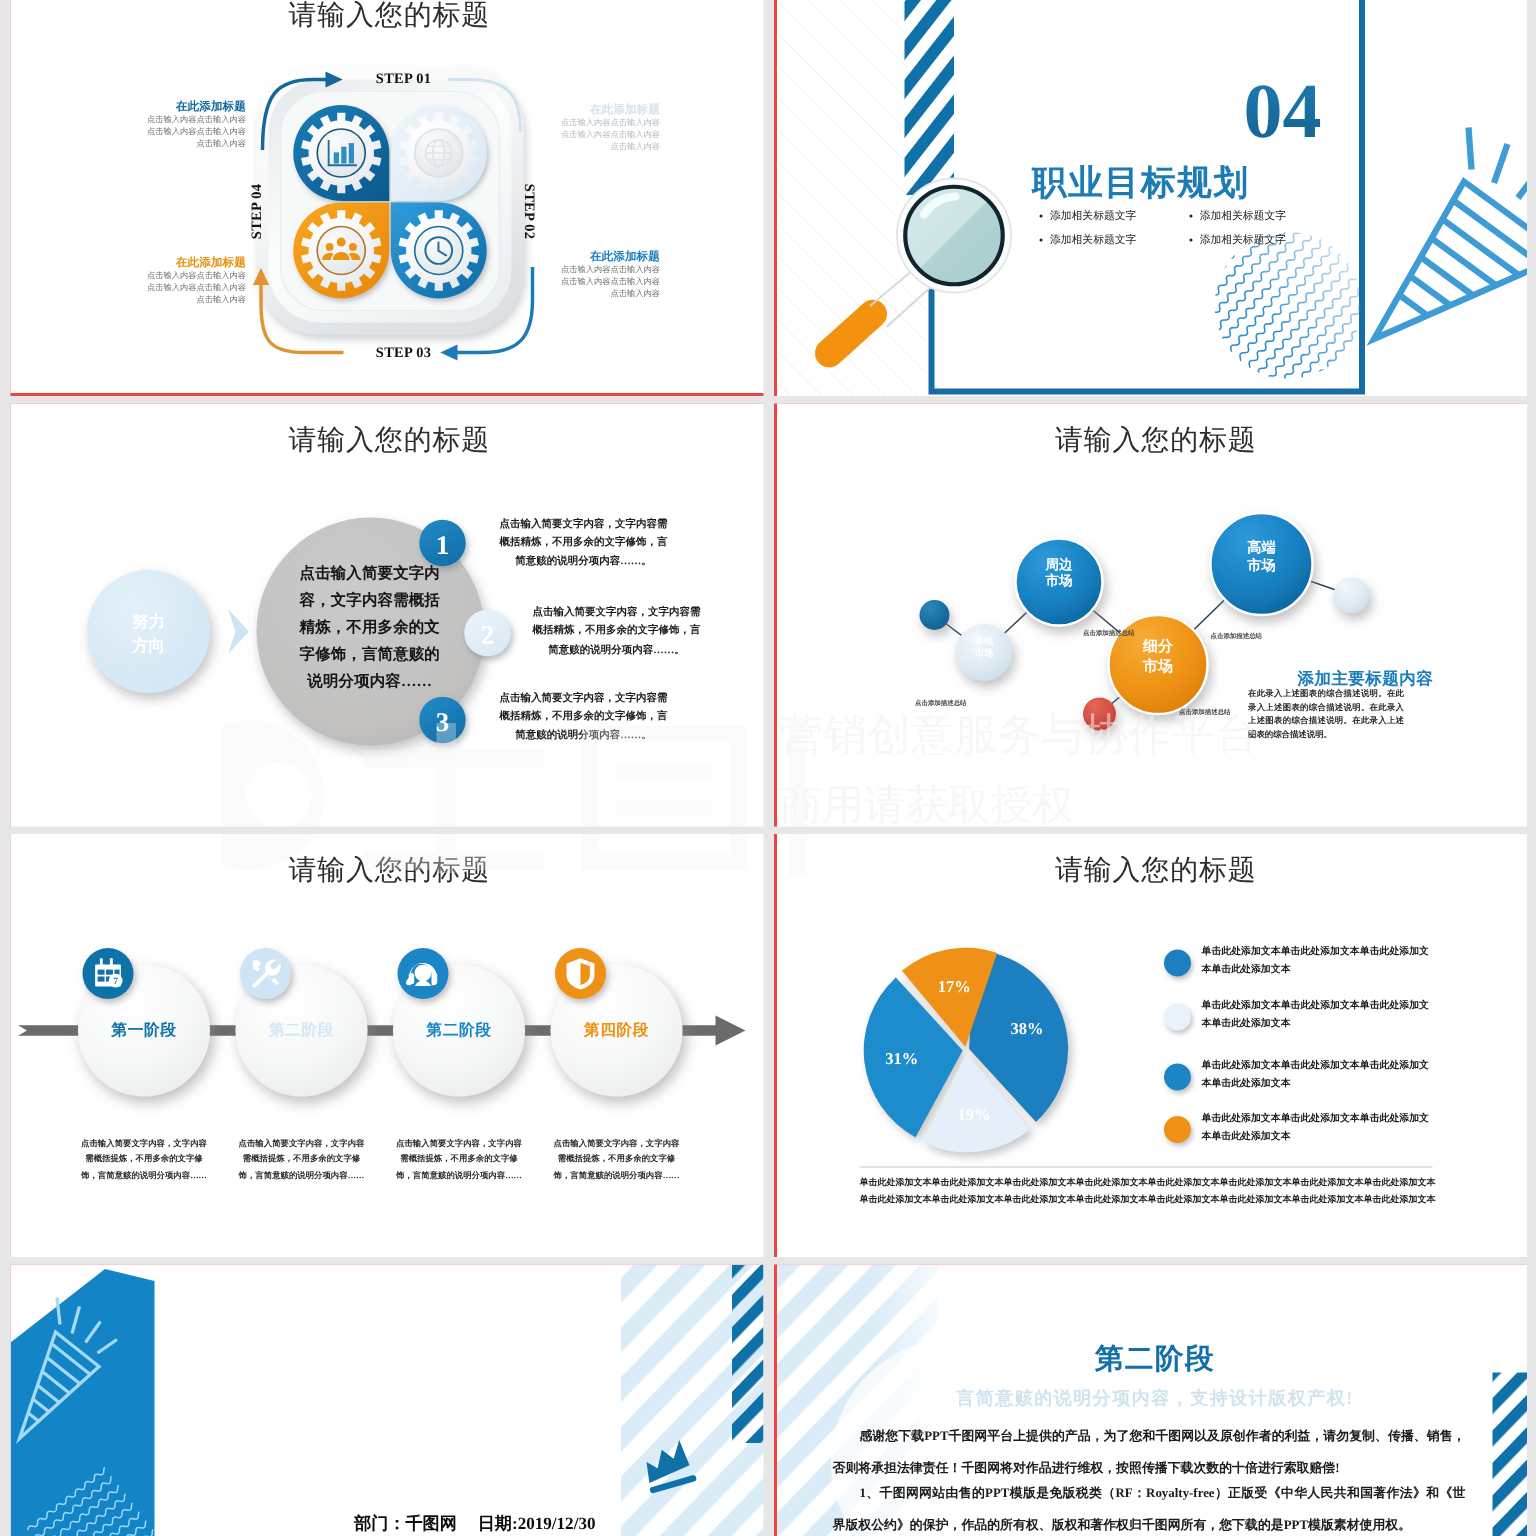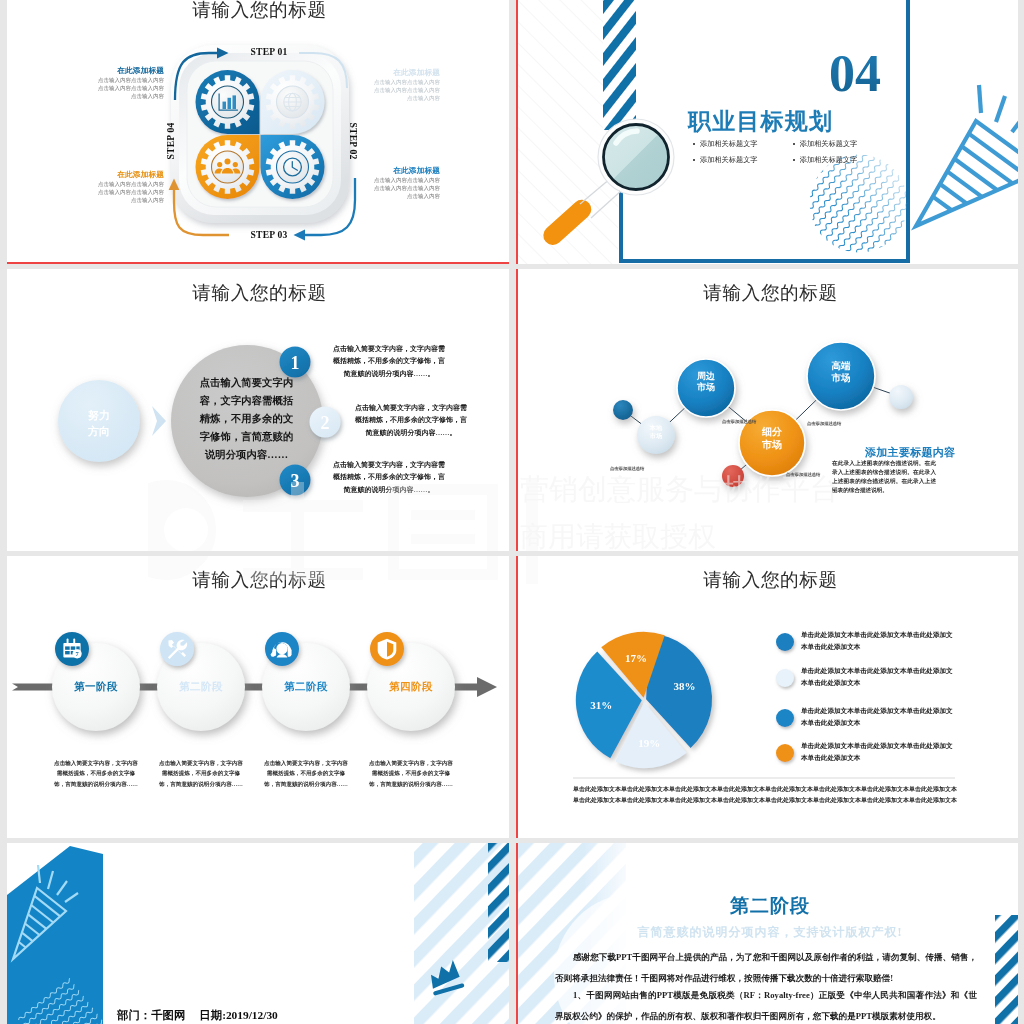--- a/index.html
+++ b/index.html
@@ -54,21 +54,21 @@
 
 #s6 .s6leg{position:absolute;left:283px;width:152px;font-family:"Liberation Serif",serif;font-weight:bold;
   font-size:6.6px;line-height:1.85;color:#1d1d1d;}
 #s6 .s6foot{position:absolute;left:55px;top:228px;width:382px;font-family:"Liberation Serif",serif;font-weight:bold;
   font-size:6.0px;line-height:1.78;color:#1d1d1d;text-align:center;white-space:nowrap;}
 
 #s7 .s7h{position:absolute;left:110px;top:82px;width:280px;text-align:center;
   font-family:"Liberation Serif",serif;font-weight:bold;font-size:32px;color:#1b7fc0;letter-spacing:1px;}
 #s7 .s7sub{position:absolute;left:110px;top:128px;width:280px;text-align:center;
   font-family:"Liberation Serif",serif;font-weight:bold;font-size:11.4px;line-height:1.35;color:#0d0d0d;}
-#s7 .s7foot{position:absolute;left:110px;top:165px;width:280px;text-align:left;
+#s7 .s7foot{position:absolute;left:110px;top:165px;width:280px;text-align:right;
   font-family:"Liberation Serif",serif;font-weight:bold;font-size:11.4px;color:#0d0d0d;}
 #s7 .gap{display:inline-block;width:14px;}
 
 #s8 .s8h{position:absolute;left:102px;top:50px;width:300px;text-align:center;
   font-family:"Liberation Serif",serif;font-weight:bold;font-size:19px;color:#1270a8;letter-spacing:1px;}
 #s8 .s8sub{position:absolute;left:82px;top:81px;width:340px;text-align:center;
   font-family:"Liberation Serif",serif;font-weight:bold;font-size:12px;color:#cfe3f0;letter-spacing:1px;}
 #s8 .s8p{position:absolute;left:37px;width:422px;text-indent:18px;
   font-family:"Liberation Serif",serif;font-weight:bold;font-size:8.6px;line-height:2.45;color:#1c1c1c;text-align:justify;}
 

